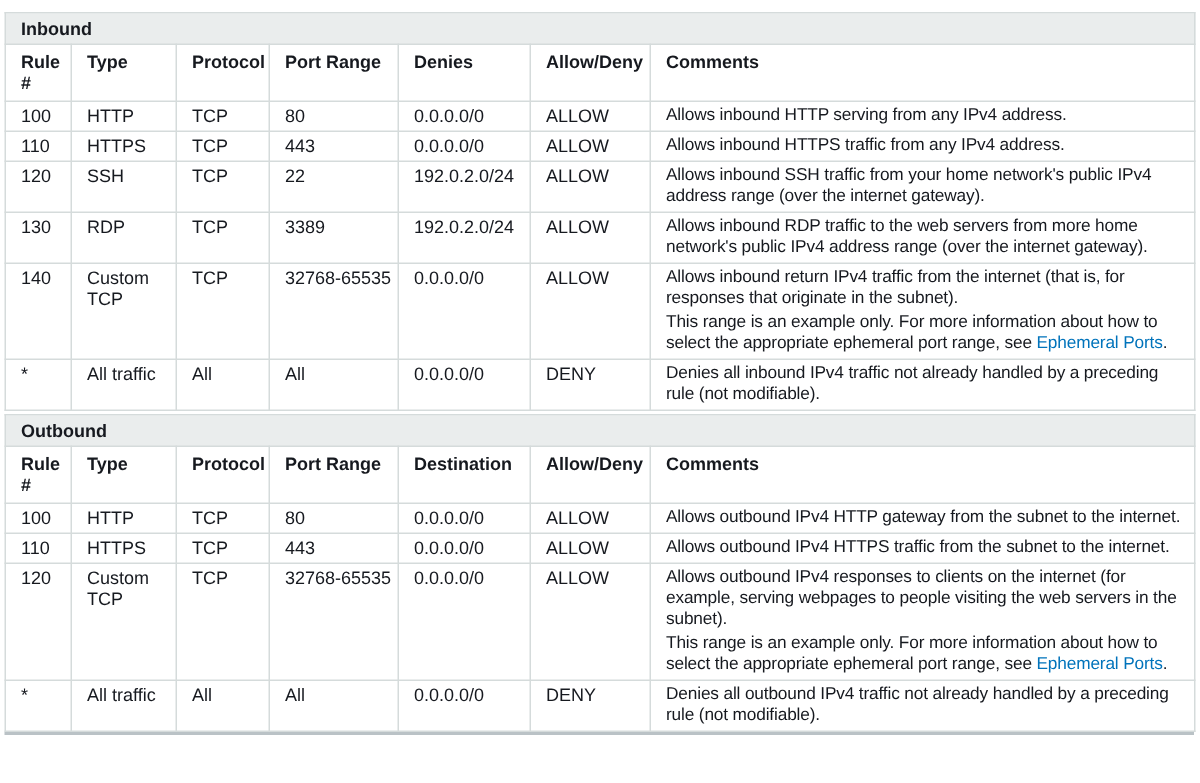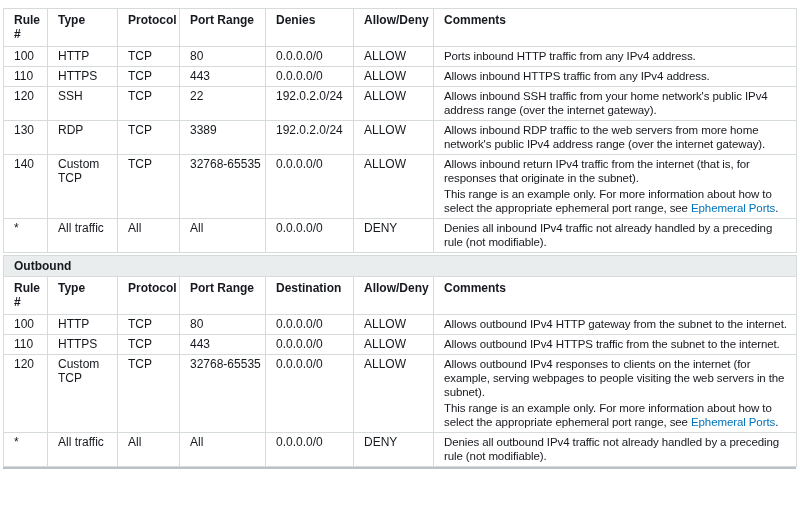--- a/index.html
+++ b/index.html
@@ -49,40 +49,43 @@
       <colgroup>
         <col style="width:44px">
           <col style="width:70px">
           <col style="width:62px">
         <col style="width:86px">
           <col style="width:88px">
           <col style="width:80px">
         <col style="width:363px">
       </colgroup>
       <thead>
+        <tr>
+          <th class="band" colspan="7">Inbound</th>
+        </tr>
         <tr class="header-row">
             <th class="col">Rule #</th>
             <th class="col">Type</th>
             <th class="col">Protocol</th>
             <th class="col">Port Range</th>
             <th class="col">Denies</th>
             <th class="col">Allow/Deny</th>
             <th class="col">Comments</th>
           </tr>
       </thead>
       <tbody>
           <tr>
             <td>100</td>
             <td>HTTP</td>
             <td>TCP</td>
             <td>80</td>
             <td>0.0.0.0/0</td>
             <td>ALLOW</td>
             <td class="comments">
-              <p><span>Ports inbound HTTP traffic from any IPv4 address.</span></p>
+              <p><span>Allows inbound HTTP serving from any IPv4 address.</span></p>
             </td>
           </tr>
           <tr>
             <td>110</td>
             <td>HTTPS</td>
             <td>TCP</td>
             <td>443</td>
             <td>0.0.0.0/0</td>
             <td>ALLOW</td>
             <td class="comments">

